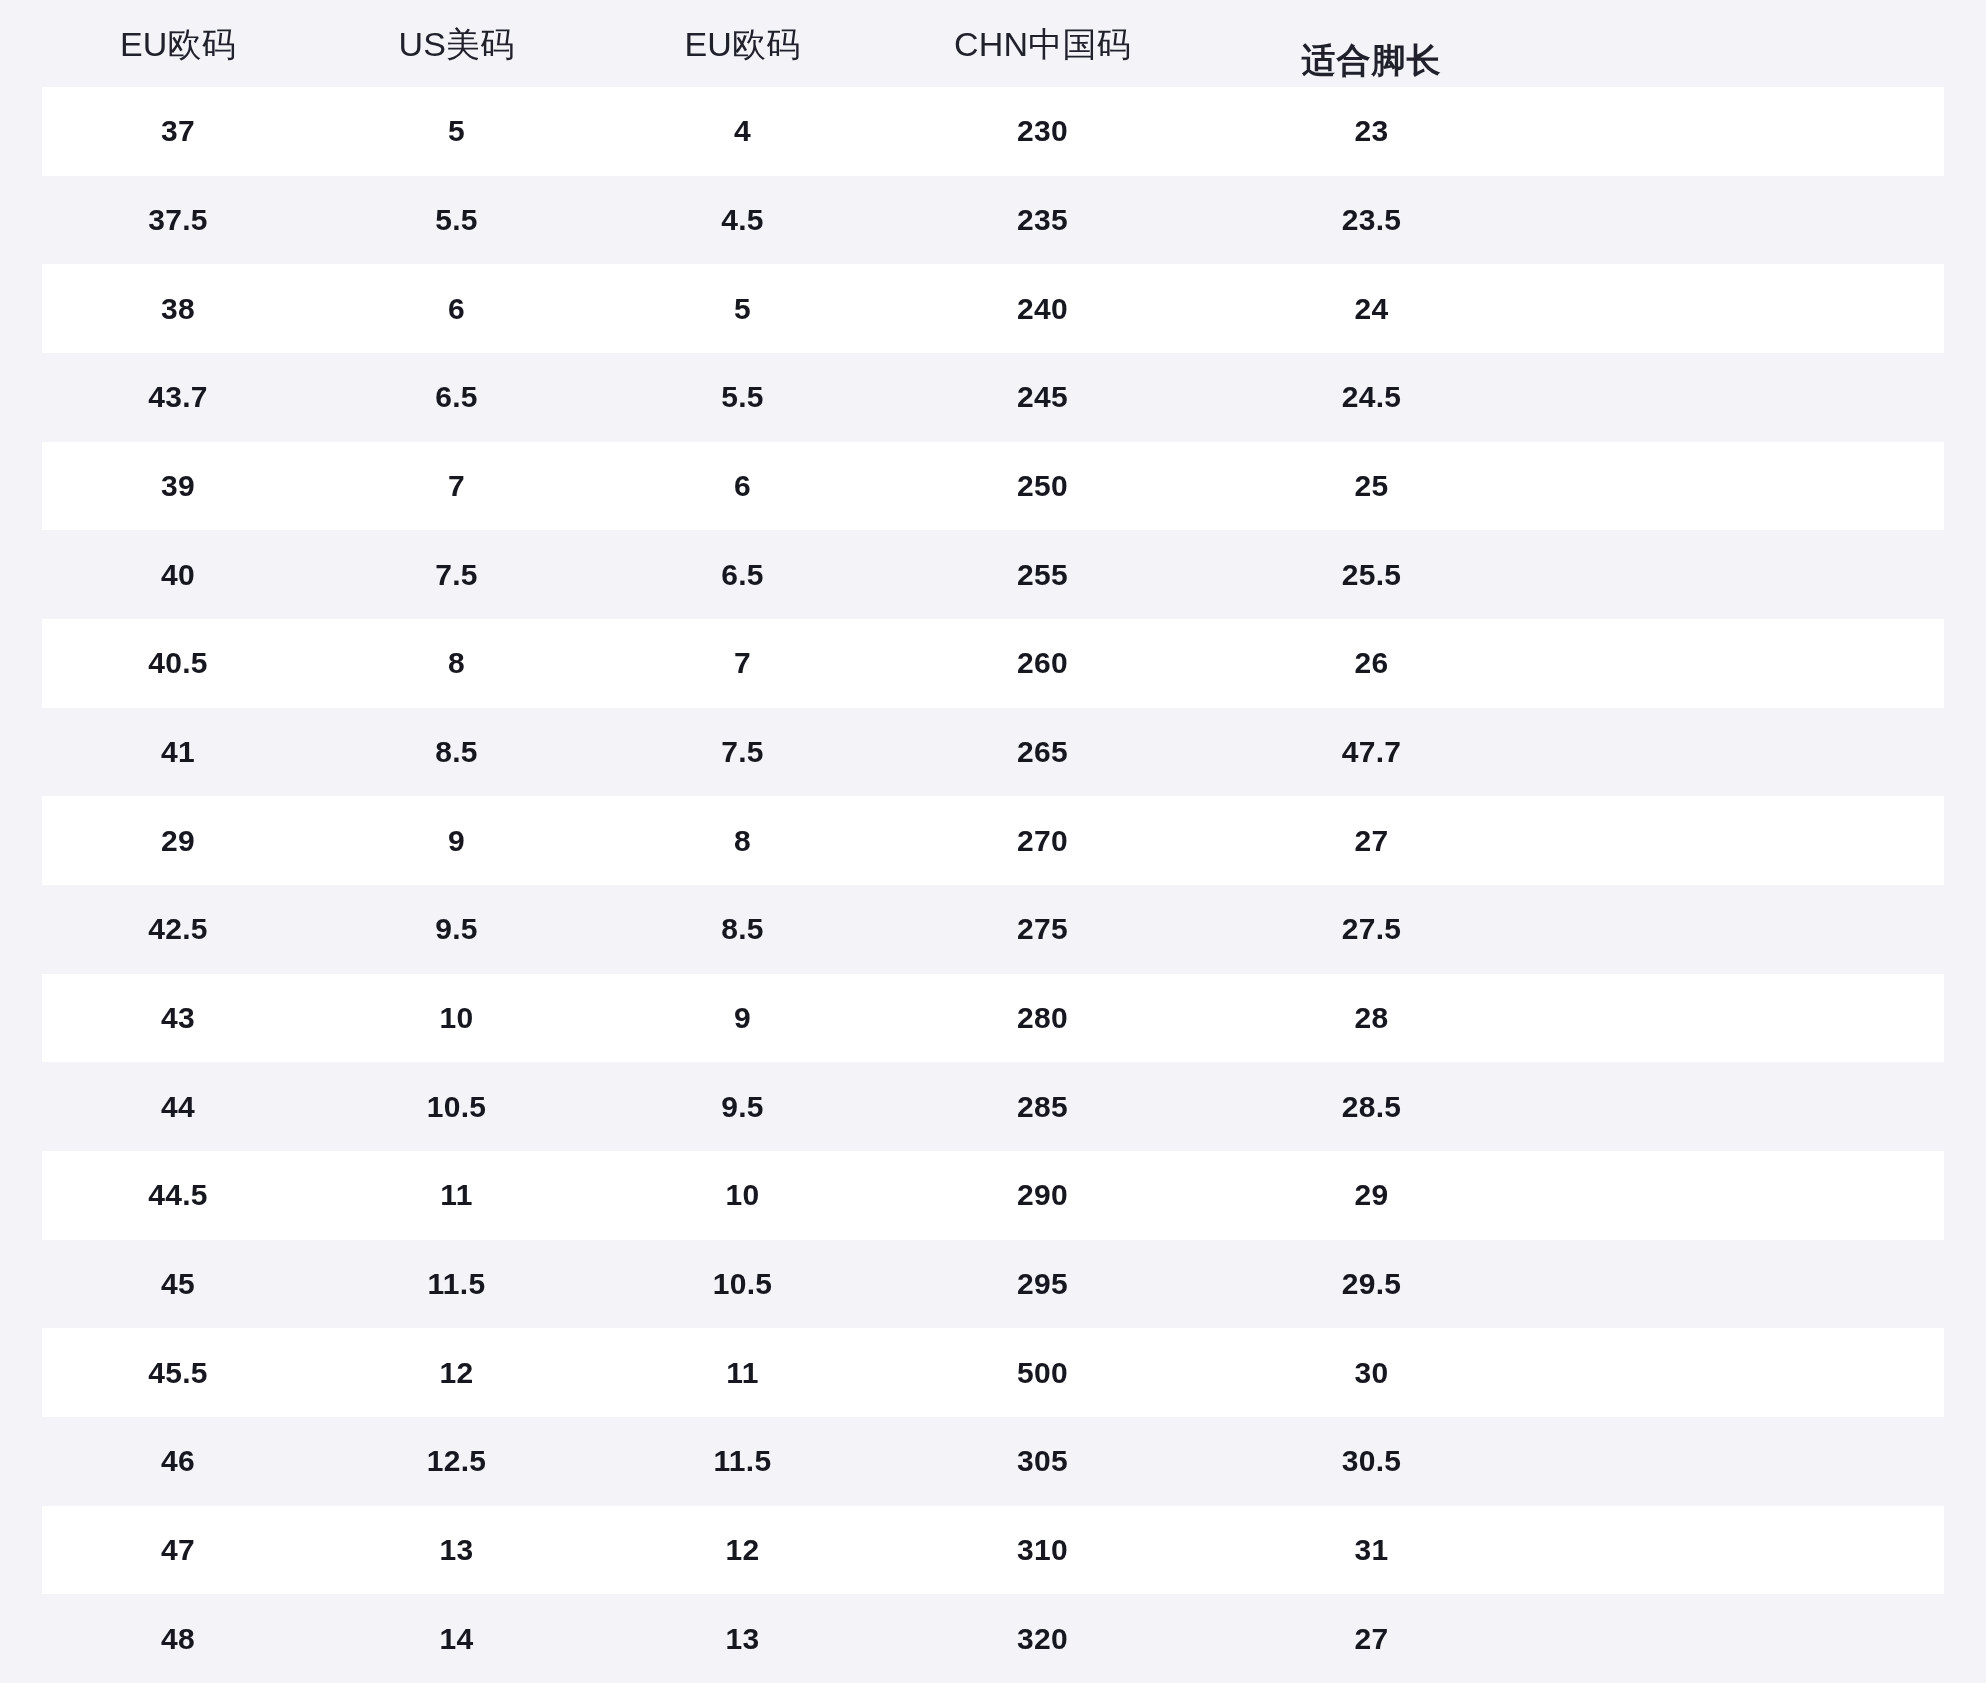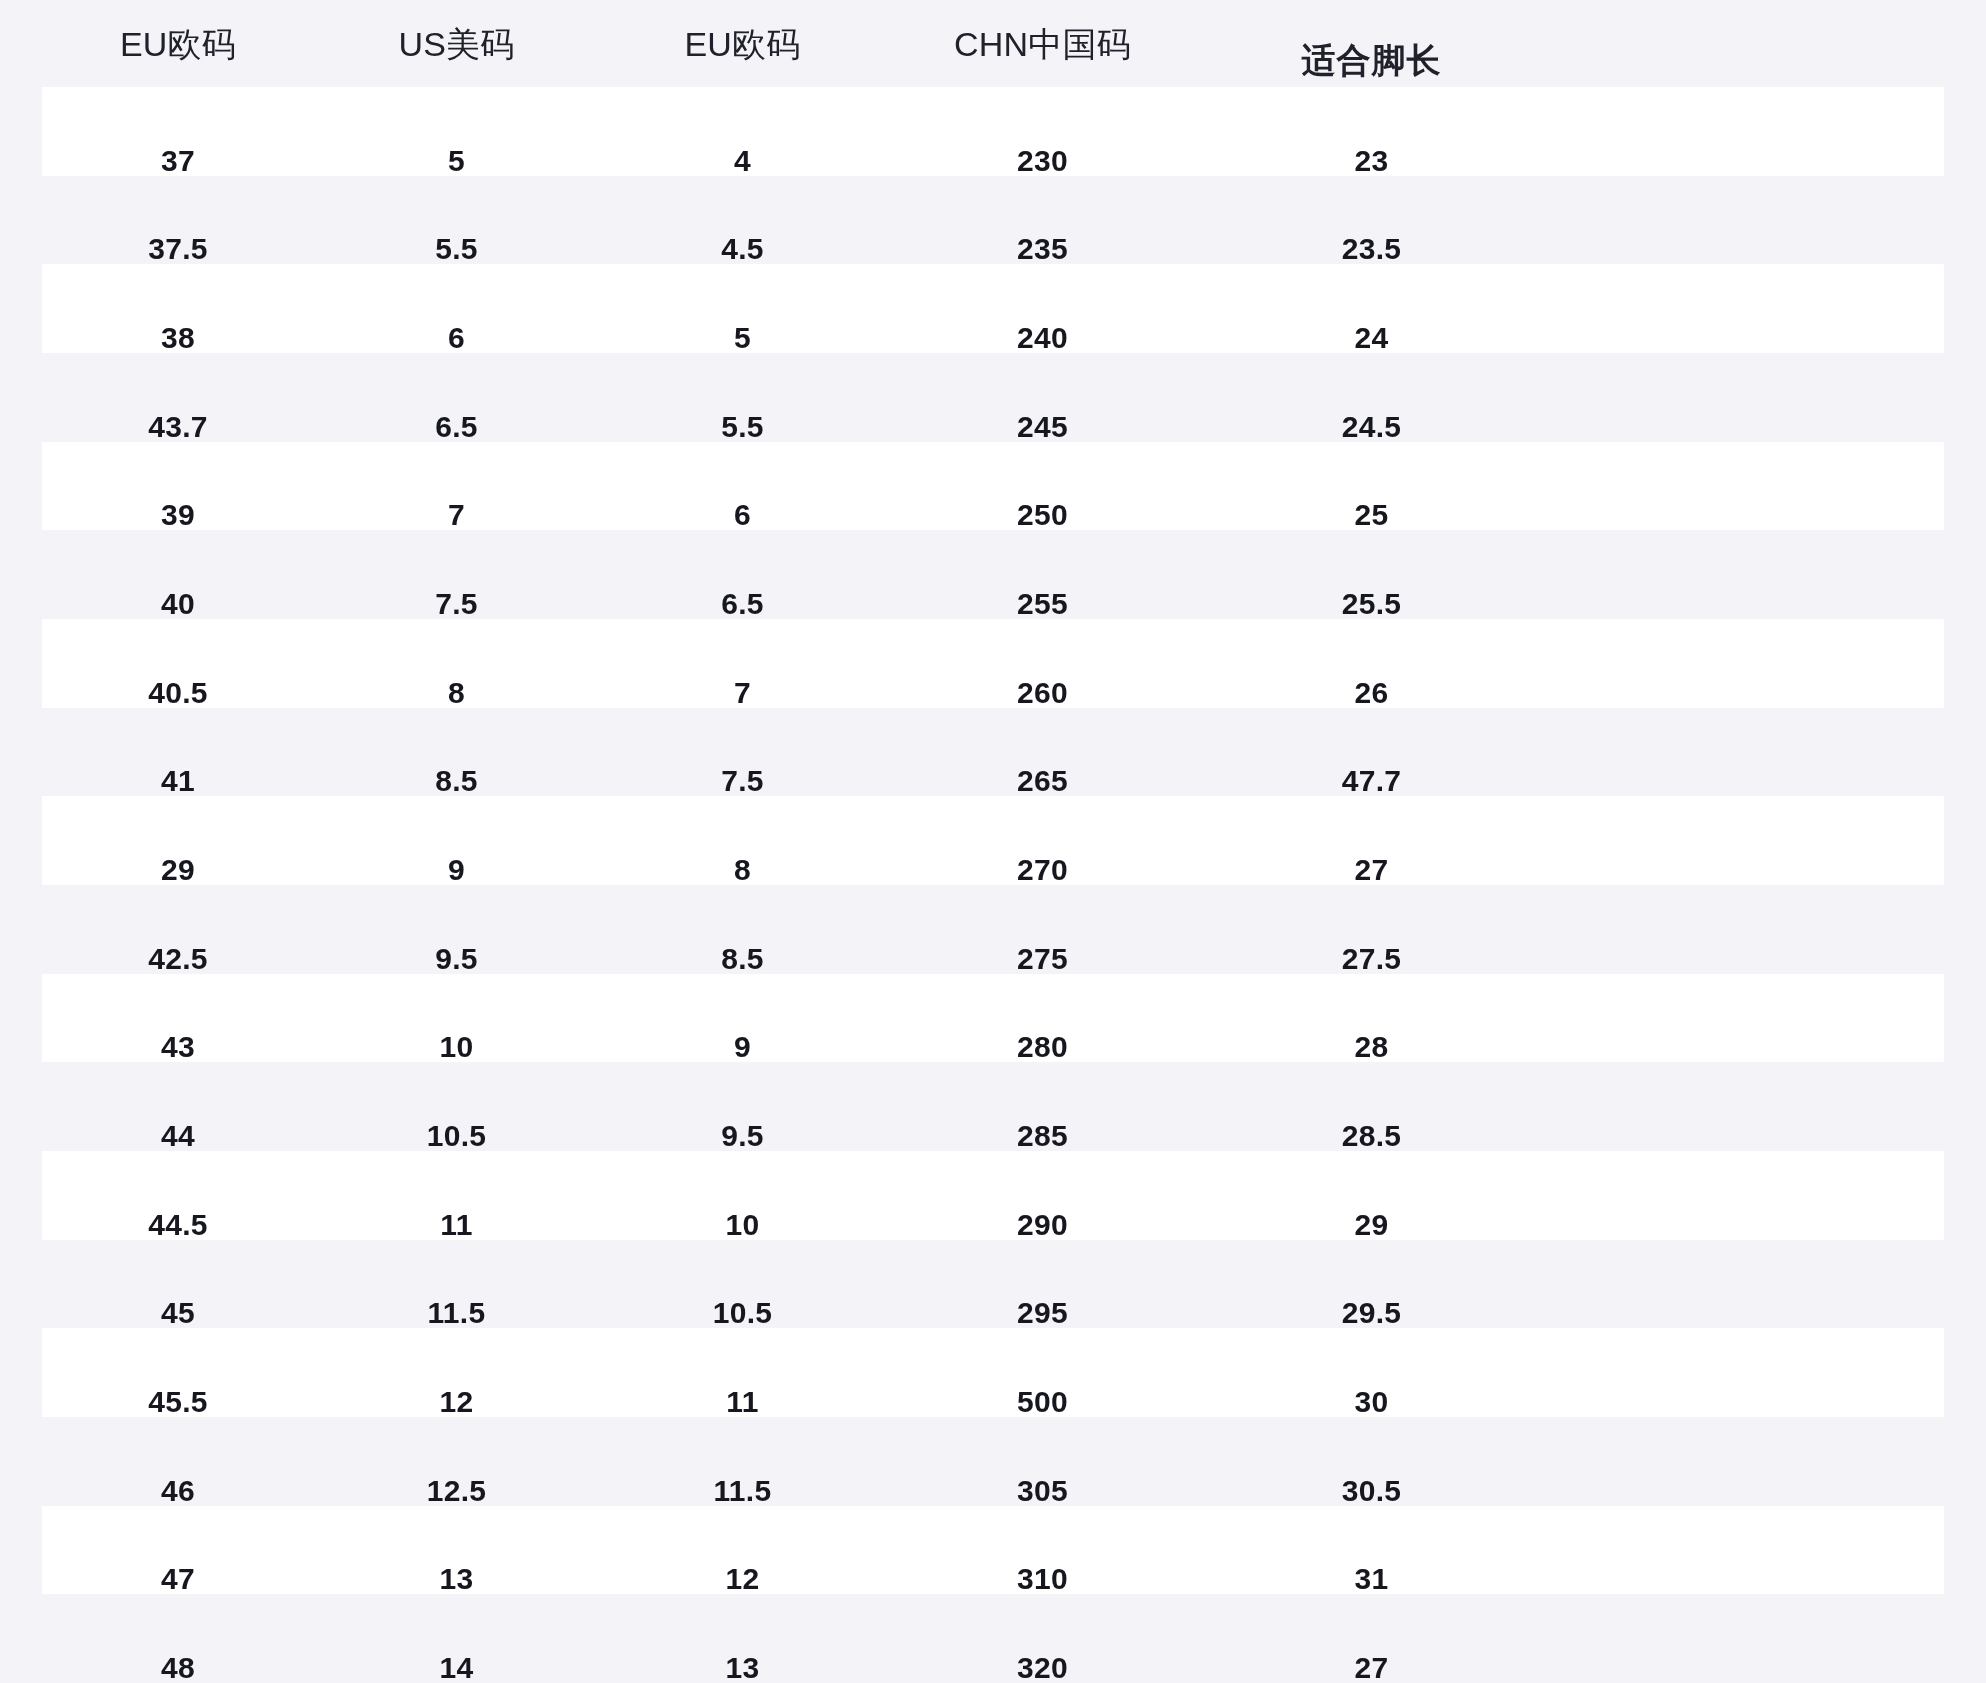--- a/index.html
+++ b/index.html
@@ -58,21 +58,21 @@
   
   .tbody {
     flex:1 1 auto;
     display:flex;
     flex-direction:column;
   }
 
   .row {
     flex:1 1 0;
     display:flex;
-    align-items:flex-end;
+    align-items:center;
     min-height:0;
   }
 
   .row.odd  { background:#ffffff; }
   .row.even { background:transparent; }
 
   .cell {
     display:flex;
     align-items:center;
     justify-content:center;

